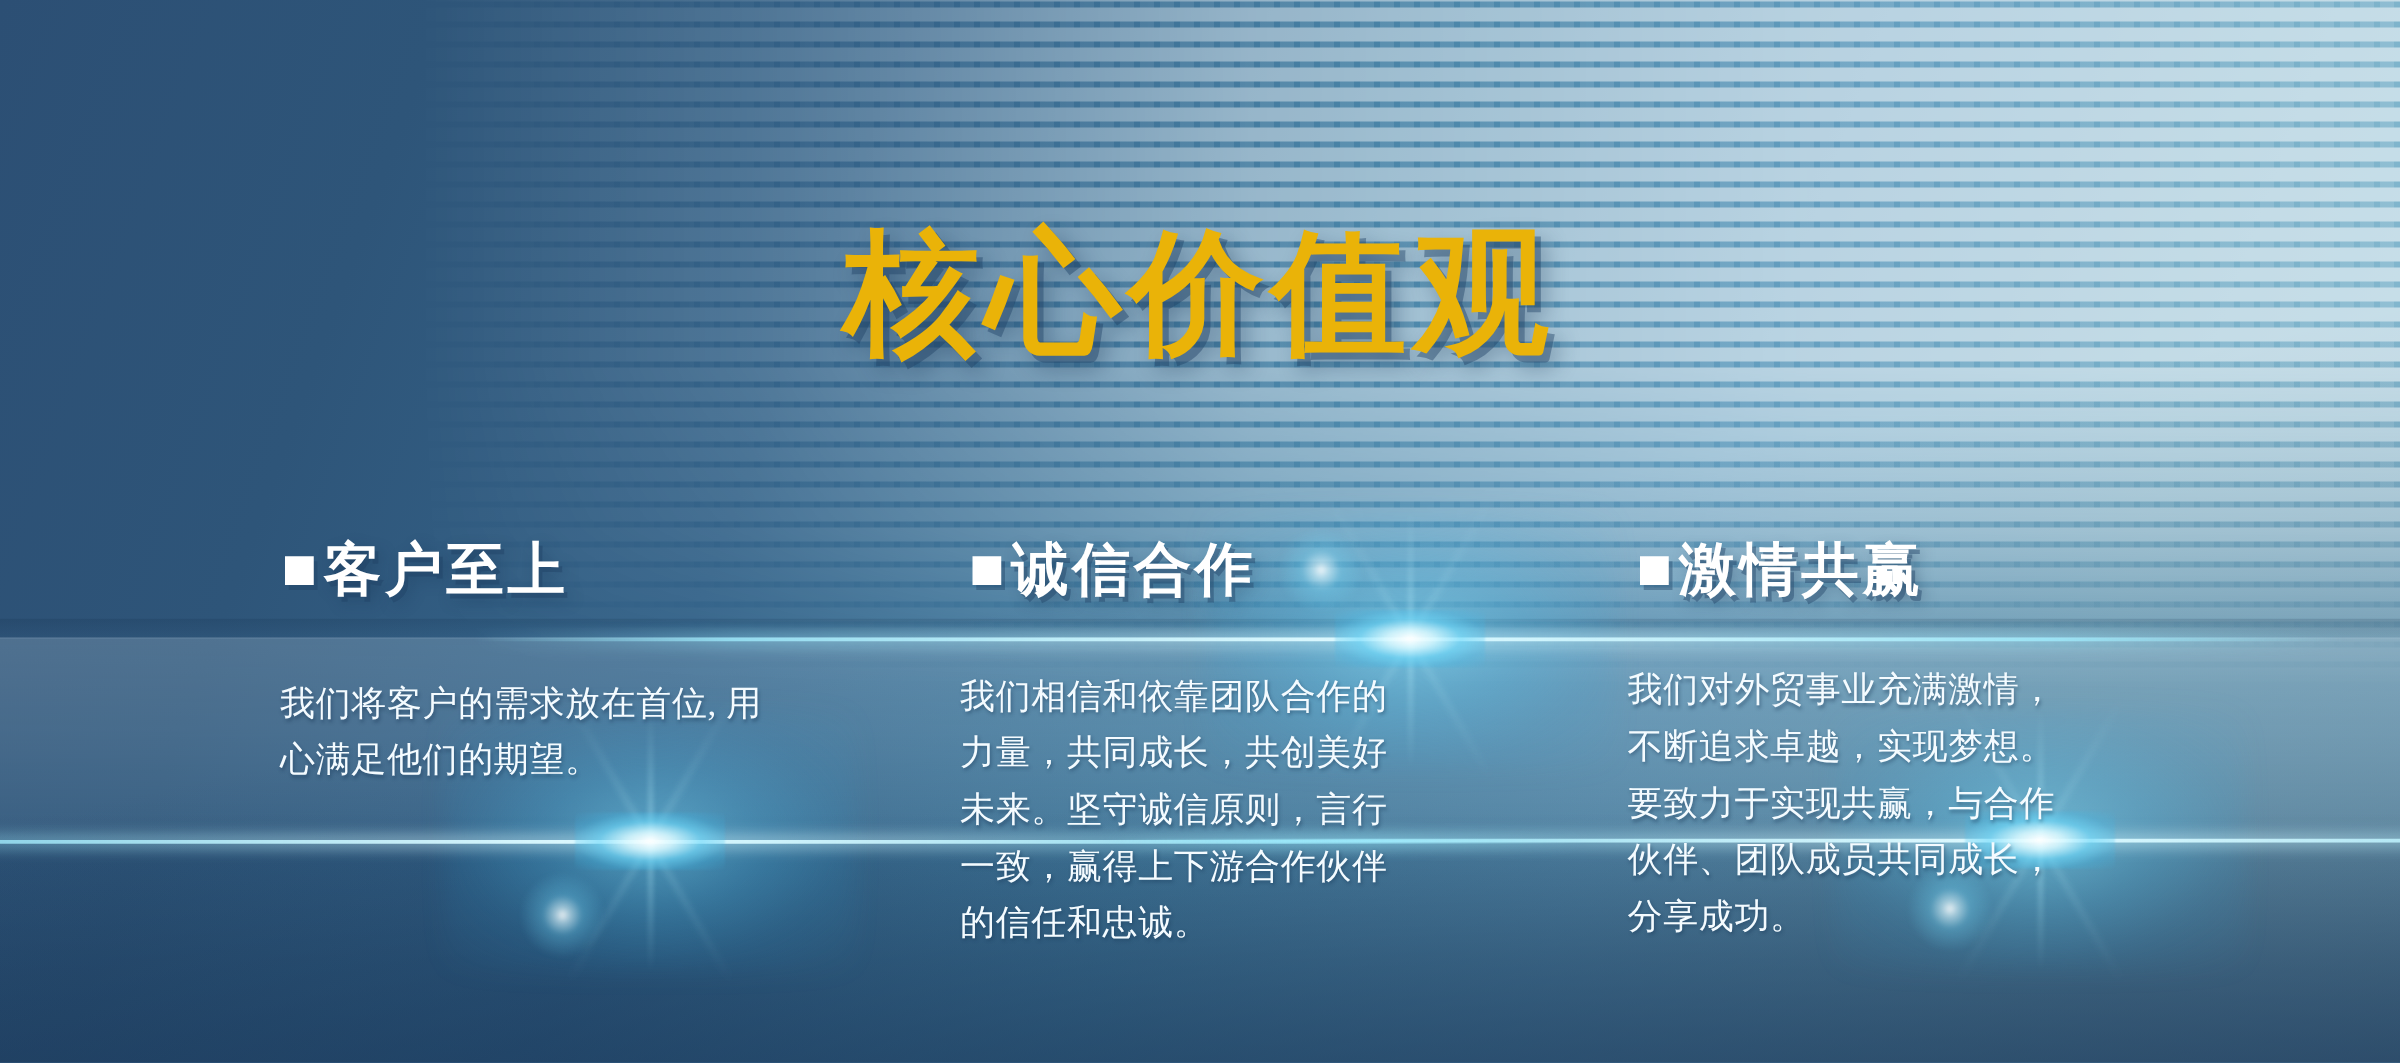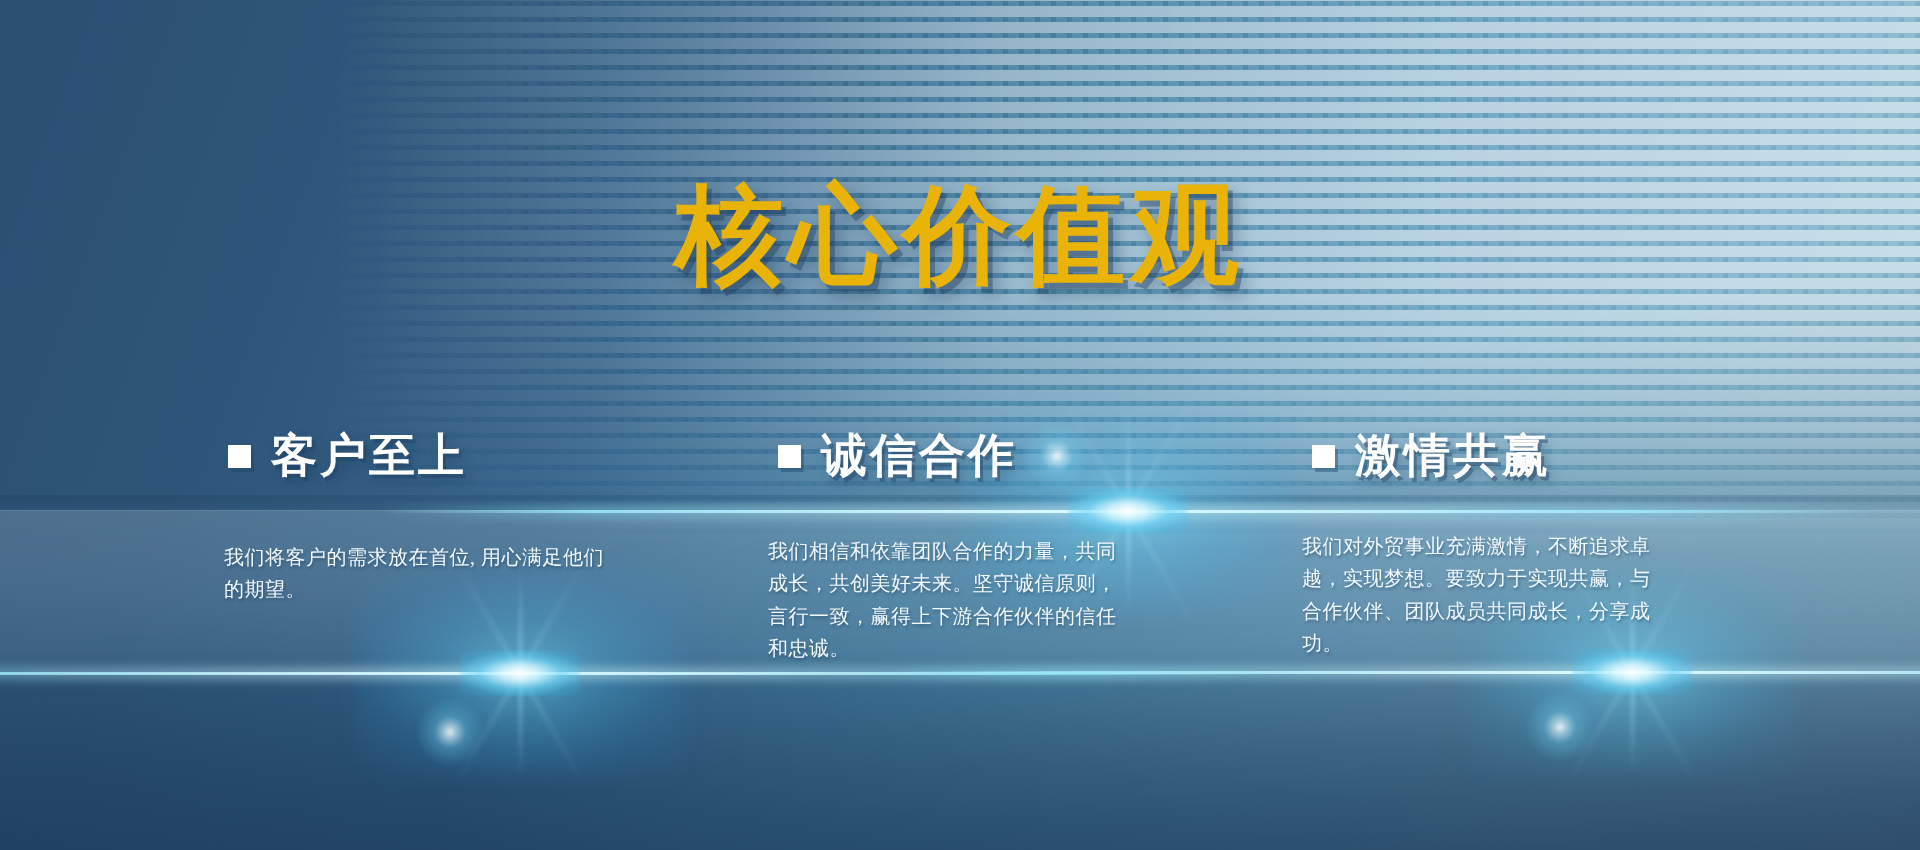--- a/index.html
+++ b/index.html
@@ -153,39 +153,39 @@
     white-space:nowrap;
   }
 
   .cols{position:absolute;left:0;top:0;width:1920px;height:850px;}
   .col{position:absolute;top:425px;}
   .col-1{left:228px;width:430px;}
   .col-2{left:778px;width:420px;}
   .col-3{left:1312px;width:420px;}
 
   .col-head{
-    display:flex;align-items:center;gap:20px;
+    display:flex;align-items:center;gap:8px;
     height:62px;
   }
   .bullet{
     width:23px;height:23px;flex:0 0 auto;
     background:#ffffff;
     box-shadow:3px 4px 0 rgba(30,64,100,0.40);
   }
   .col-head-text{
     font-size:46px;line-height:1;font-weight:700;color:#ffffff;
     letter-spacing:3px;white-space:nowrap;
     text-shadow:
       3px 4px 0 rgba(30,64,100,0.42),
       5px 6px 12px rgba(18,45,78,0.35);
   }
 
   .col-body{
     position:absolute;top:120px;left:0;
-    font-size:20px;line-height:1.62;
+    font-size:28px;line-height:1.62;
     color:#f4fbff;
     letter-spacing:0.5px;
     text-shadow:1px 2px 3px rgba(20,48,80,0.45);
   }
   .col-1 .col-body{width:400px;top:116px;left:-4px;}
   .col-2 .col-body{width:360px;top:110px;left:-10px;}
   .col-3 .col-body{width:360px;top:105px;left:-10px;}
 </style>
 </head>
 <body>

